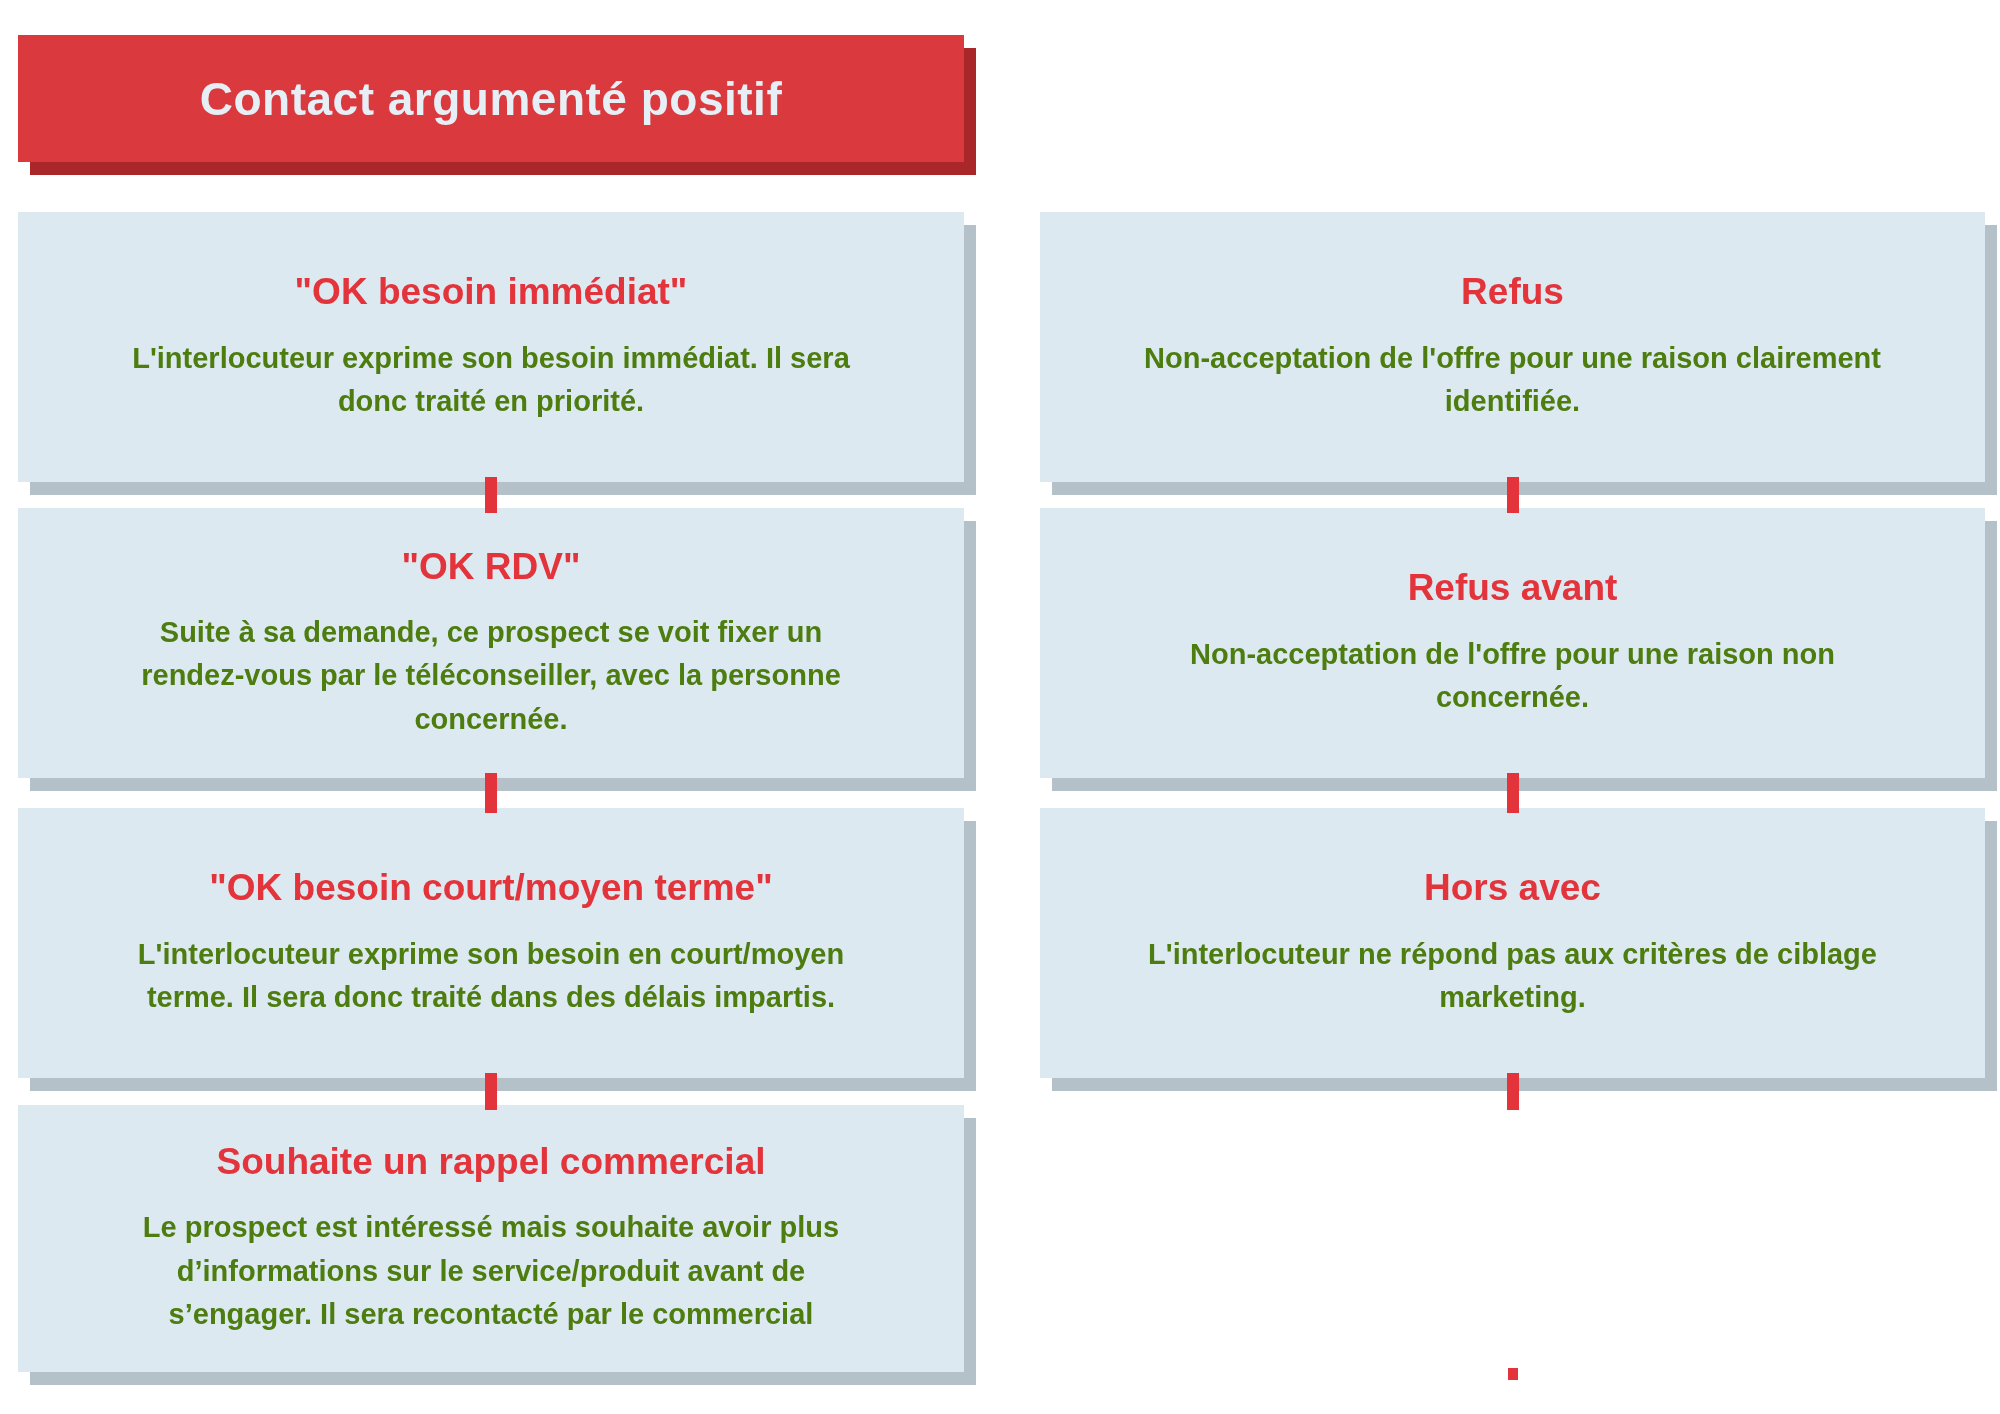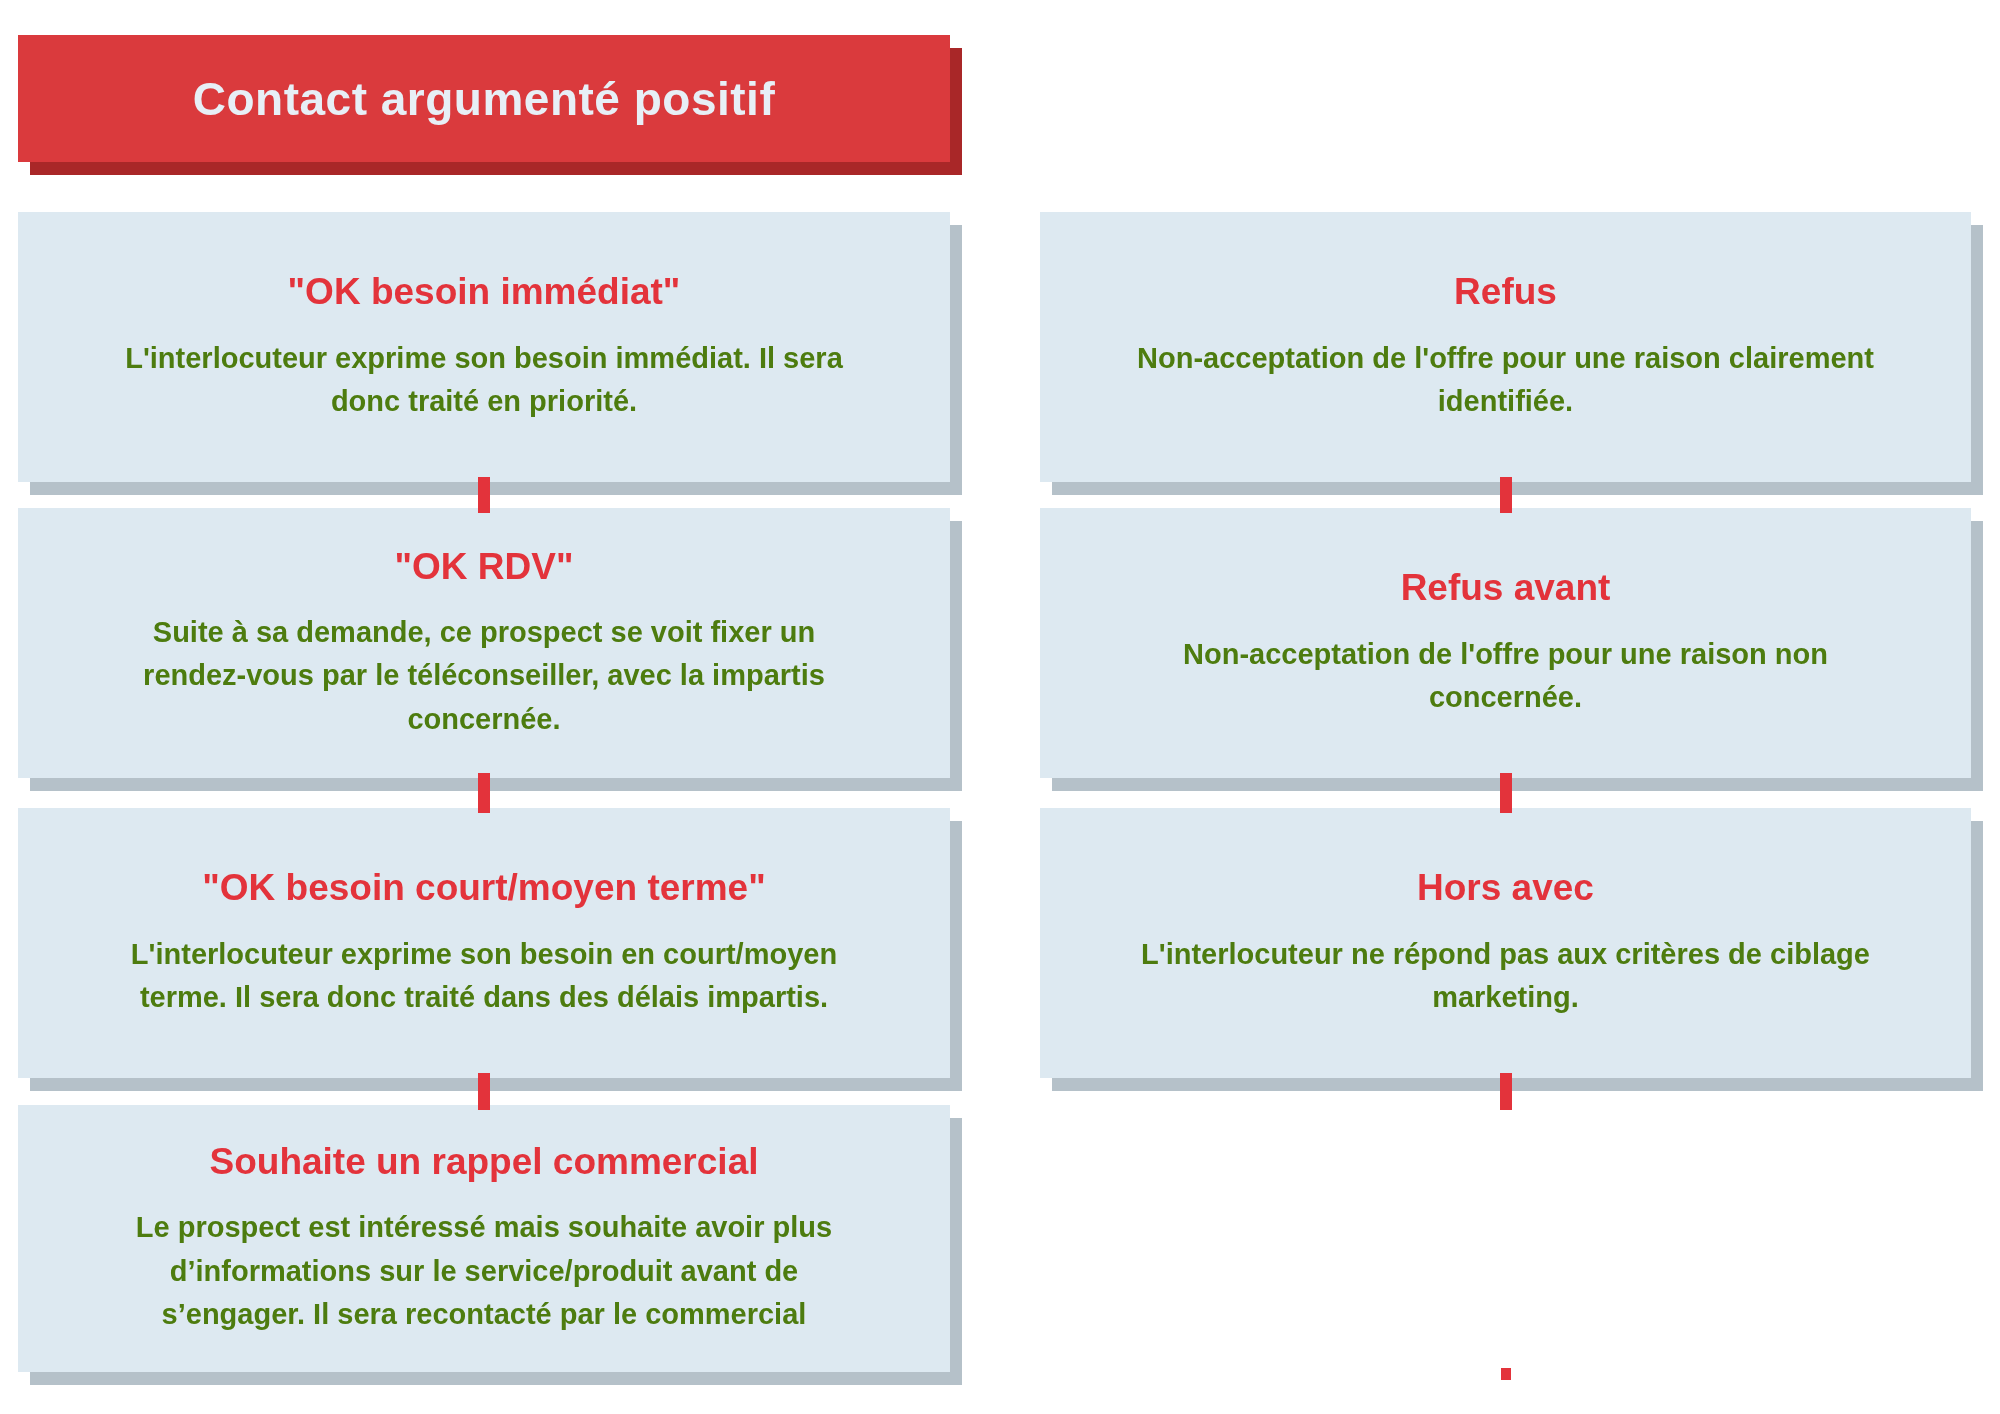--- a/index.html
+++ b/index.html
@@ -13,20 +13,21 @@
     position: relative;
     width: 2000px;
     height: 1414px;
     background: #ffffff;
     overflow: hidden;
   }
   .column {
     position: absolute;
     top: 0;
     height: 1110px;
+    padding-left: 14px;
   }
   .column.left  { left: 18px;  width: 932px; }
   .column.right { left: 1040px; width: 931px; }
 
   .hdr {
     position: absolute;
     left: 0;
     top: 35px;
     width: 100%;
     height: 127px;
@@ -107,21 +108,21 @@
       <h2 class="box-title">"OK besoin immédiat"</h2>
       <p class="box-body">L'interlocuteur exprime son besoin immédiat. Il sera
 donc traité en priorité.</p>
     </div>
 
     <div class="connector c1"></div>
 
     <div class="box b2">
       <h2 class="box-title">"OK RDV"</h2>
       <p class="box-body">Suite à sa demande, ce prospect se voit fixer un
-rendez-vous par le téléconseiller, avec la impartis
+rendez-vous par le téléconseiller, avec la personne
 concernée.</p>
     </div>
 
     <div class="connector c2"></div>
 
     <div class="box b3">
       <h2 class="box-title">"OK besoin court/moyen terme"</h2>
       <p class="box-body">L'interlocuteur exprime son besoin en court/moyen
 terme. Il sera donc traité dans des délais impartis.</p>
     </div>

